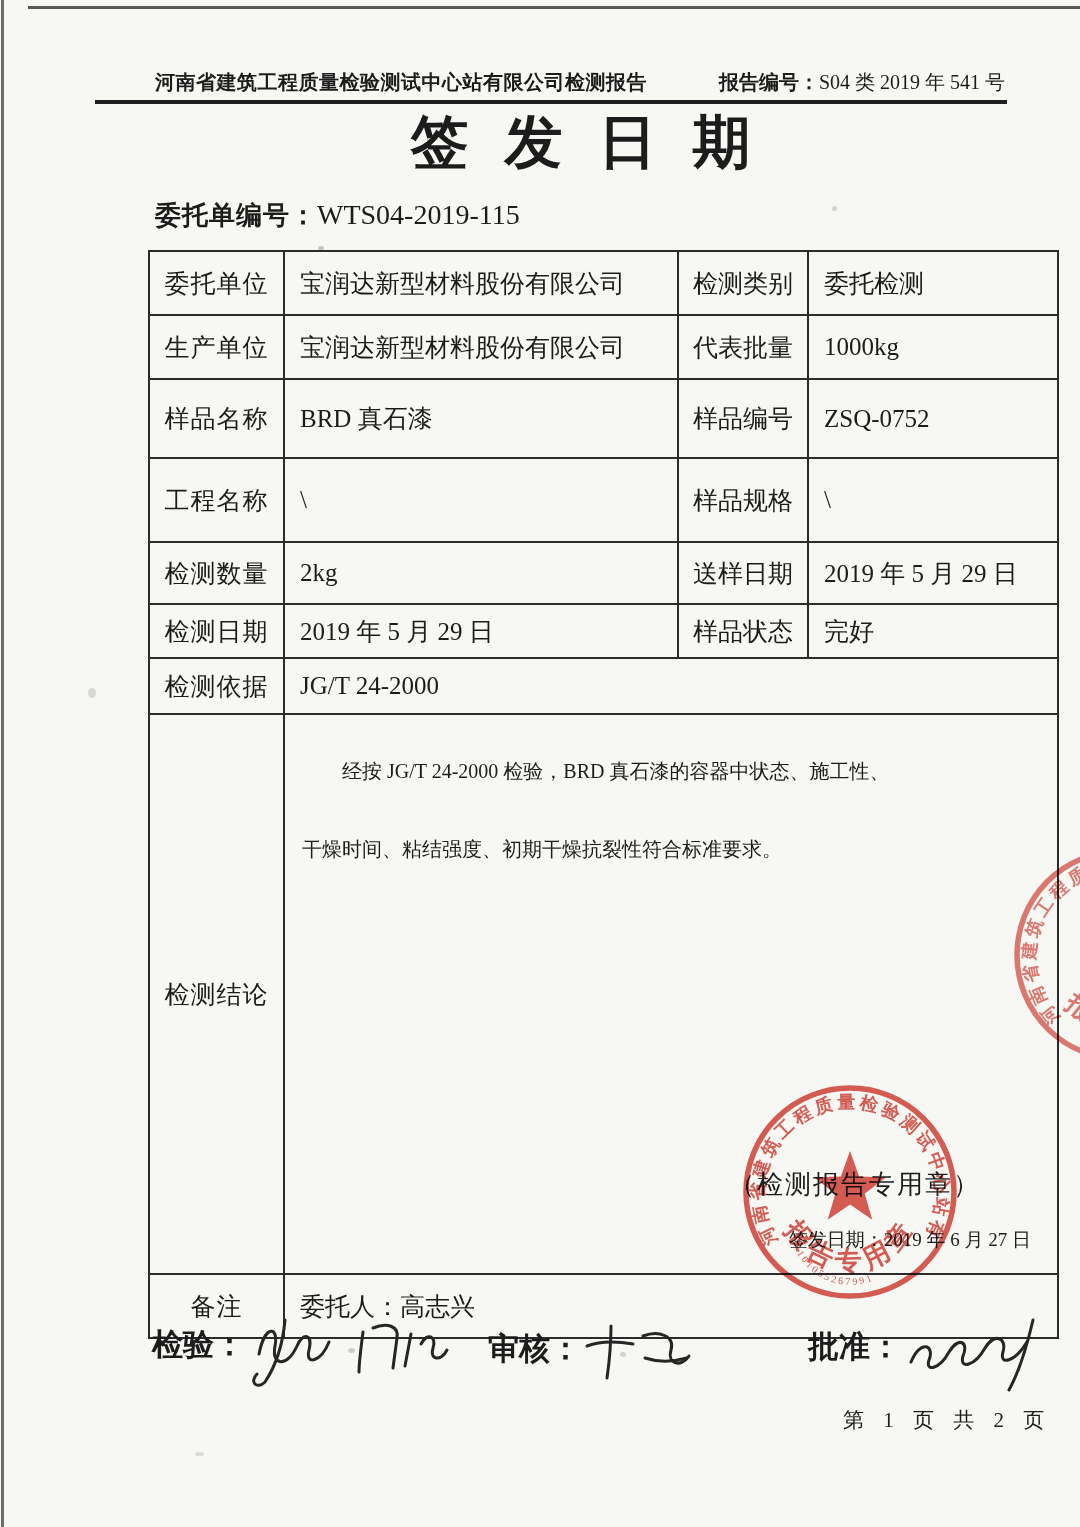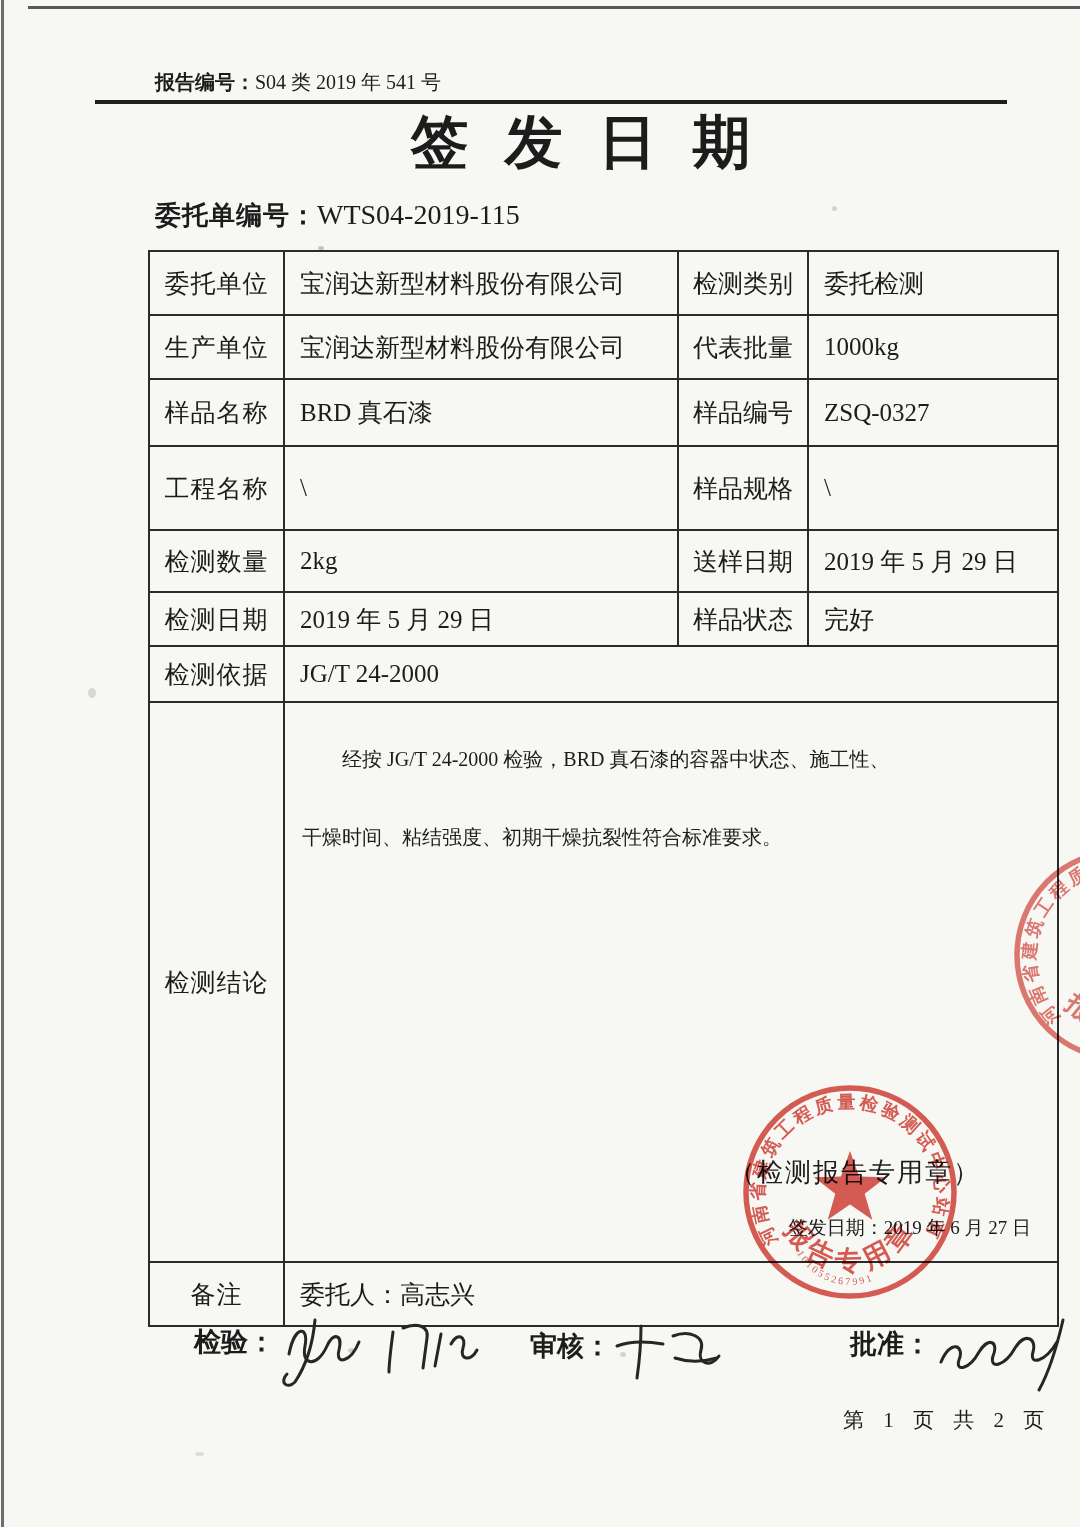--- a/index.html
+++ b/index.html
@@ -47,21 +47,21 @@
 
   .concl-cell{position:relative;vertical-align:top;}
   .concl-par{padding:16px 16px 0 16px;line-height:78px;font-size:20px;}
   .concl-par .ind{text-indent:2em;}
   .seal-caption{position:absolute;right:76px;top:452px;font-size:26px;letter-spacing:2px;}
   .issue-date{position:absolute;right:26px;top:512px;font-size:19px;}
 
   
   .sig-row{position:absolute;left:152px;top:1312px;width:870px;height:80px;}
   .sig-item{position:absolute;display:flex;align-items:flex-start;}
-  .sig-item .lbl{font-size:27px;font-weight:bold;padding-top:12px;white-space:nowrap;margin-left:42px;}
+  .sig-item .lbl{font-size:31px;font-weight:bold;padding-top:12px;white-space:nowrap;}
   .sig-ink{stroke:#262626;stroke-width:3;fill:none;stroke-linecap:round;}
 
   .page-footer{position:absolute;left:843px;top:1406px;font-size:21px;letter-spacing:7px;white-space:nowrap;}
 
   
   .stamp{position:absolute;mix-blend-mode:multiply;}
   .stamp-main{left:735px;top:1077px;opacity:.88;}
   .stamp-edge{left:1006px;top:840px;opacity:.72;transform:rotate(-12deg);}
   .stamp text{fill:#d6473e;font-family:"Liberation Serif","DejaVu Serif",serif;}
 </style>
@@ -71,20 +71,21 @@
 <div class="scan-top-line"></div>
 <div class="scan-left-line"></div>
 <div class="speck" style="left:318px;top:246px;width:6px;height:4px;"></div>
 <div class="speck" style="left:88px;top:688px;width:8px;height:10px;opacity:.35;"></div>
 <div class="speck" style="left:832px;top:206px;width:5px;height:5px;opacity:.4;"></div>
 <div class="speck" style="left:348px;top:1348px;width:7px;height:5px;opacity:.45;"></div>
 <div class="speck" style="left:620px;top:1352px;width:6px;height:5px;opacity:.4;"></div>
 <div class="speck" style="left:195px;top:1452px;width:9px;height:4px;opacity:.3;"></div>
 
 <div class="header-row">
+  <span class="org-title">河南省建筑工程质量检验测试中心站有限公司检测报告</span>
   <span class="report-no"><span class="lbl">报告编号：</span><span>S04 类 2019 年 541 号</span></span>
 </div>
 <div class="header-rule"></div>
 
 <div class="doc-title">签发日期</div>
 
 <div class="commission">
   <span class="lbl">委托单编号：</span><span class="val">WTS04-2019-115</span>
 </div>
 
@@ -95,25 +96,25 @@
     <td class="c-val">宝润达新型材料股份有限公司</td>
     <td class="c-label2">检测类别</td>
     <td class="c-val2">委托检测</td>
   </tr>
   <tr style="height:64px;">
     <td class="c-label">生产单位</td>
     <td class="c-val">宝润达新型材料股份有限公司</td>
     <td class="c-label2">代表批量</td>
     <td class="c-val2">1000kg</td>
   </tr>
-  <tr style="height:67px;">
+  <tr style="height:79px;">
     <td class="c-label">样品名称</td>
     <td class="c-val">BRD 真石漆</td>
     <td class="c-label2">样品编号</td>
-    <td class="c-val2">ZSQ-0327</td>
+    <td class="c-val2">ZSQ-0752</td>
   </tr>
   <tr style="height:84px;">
     <td class="c-label">工程名称</td>
     <td class="c-val">\</td>
     <td class="c-label2">样品规格</td>
     <td class="c-val2">\</td>
   </tr>
   <tr style="height:62px;">
     <td class="c-label">检测数量</td>
     <td class="c-val">2kg</td>

